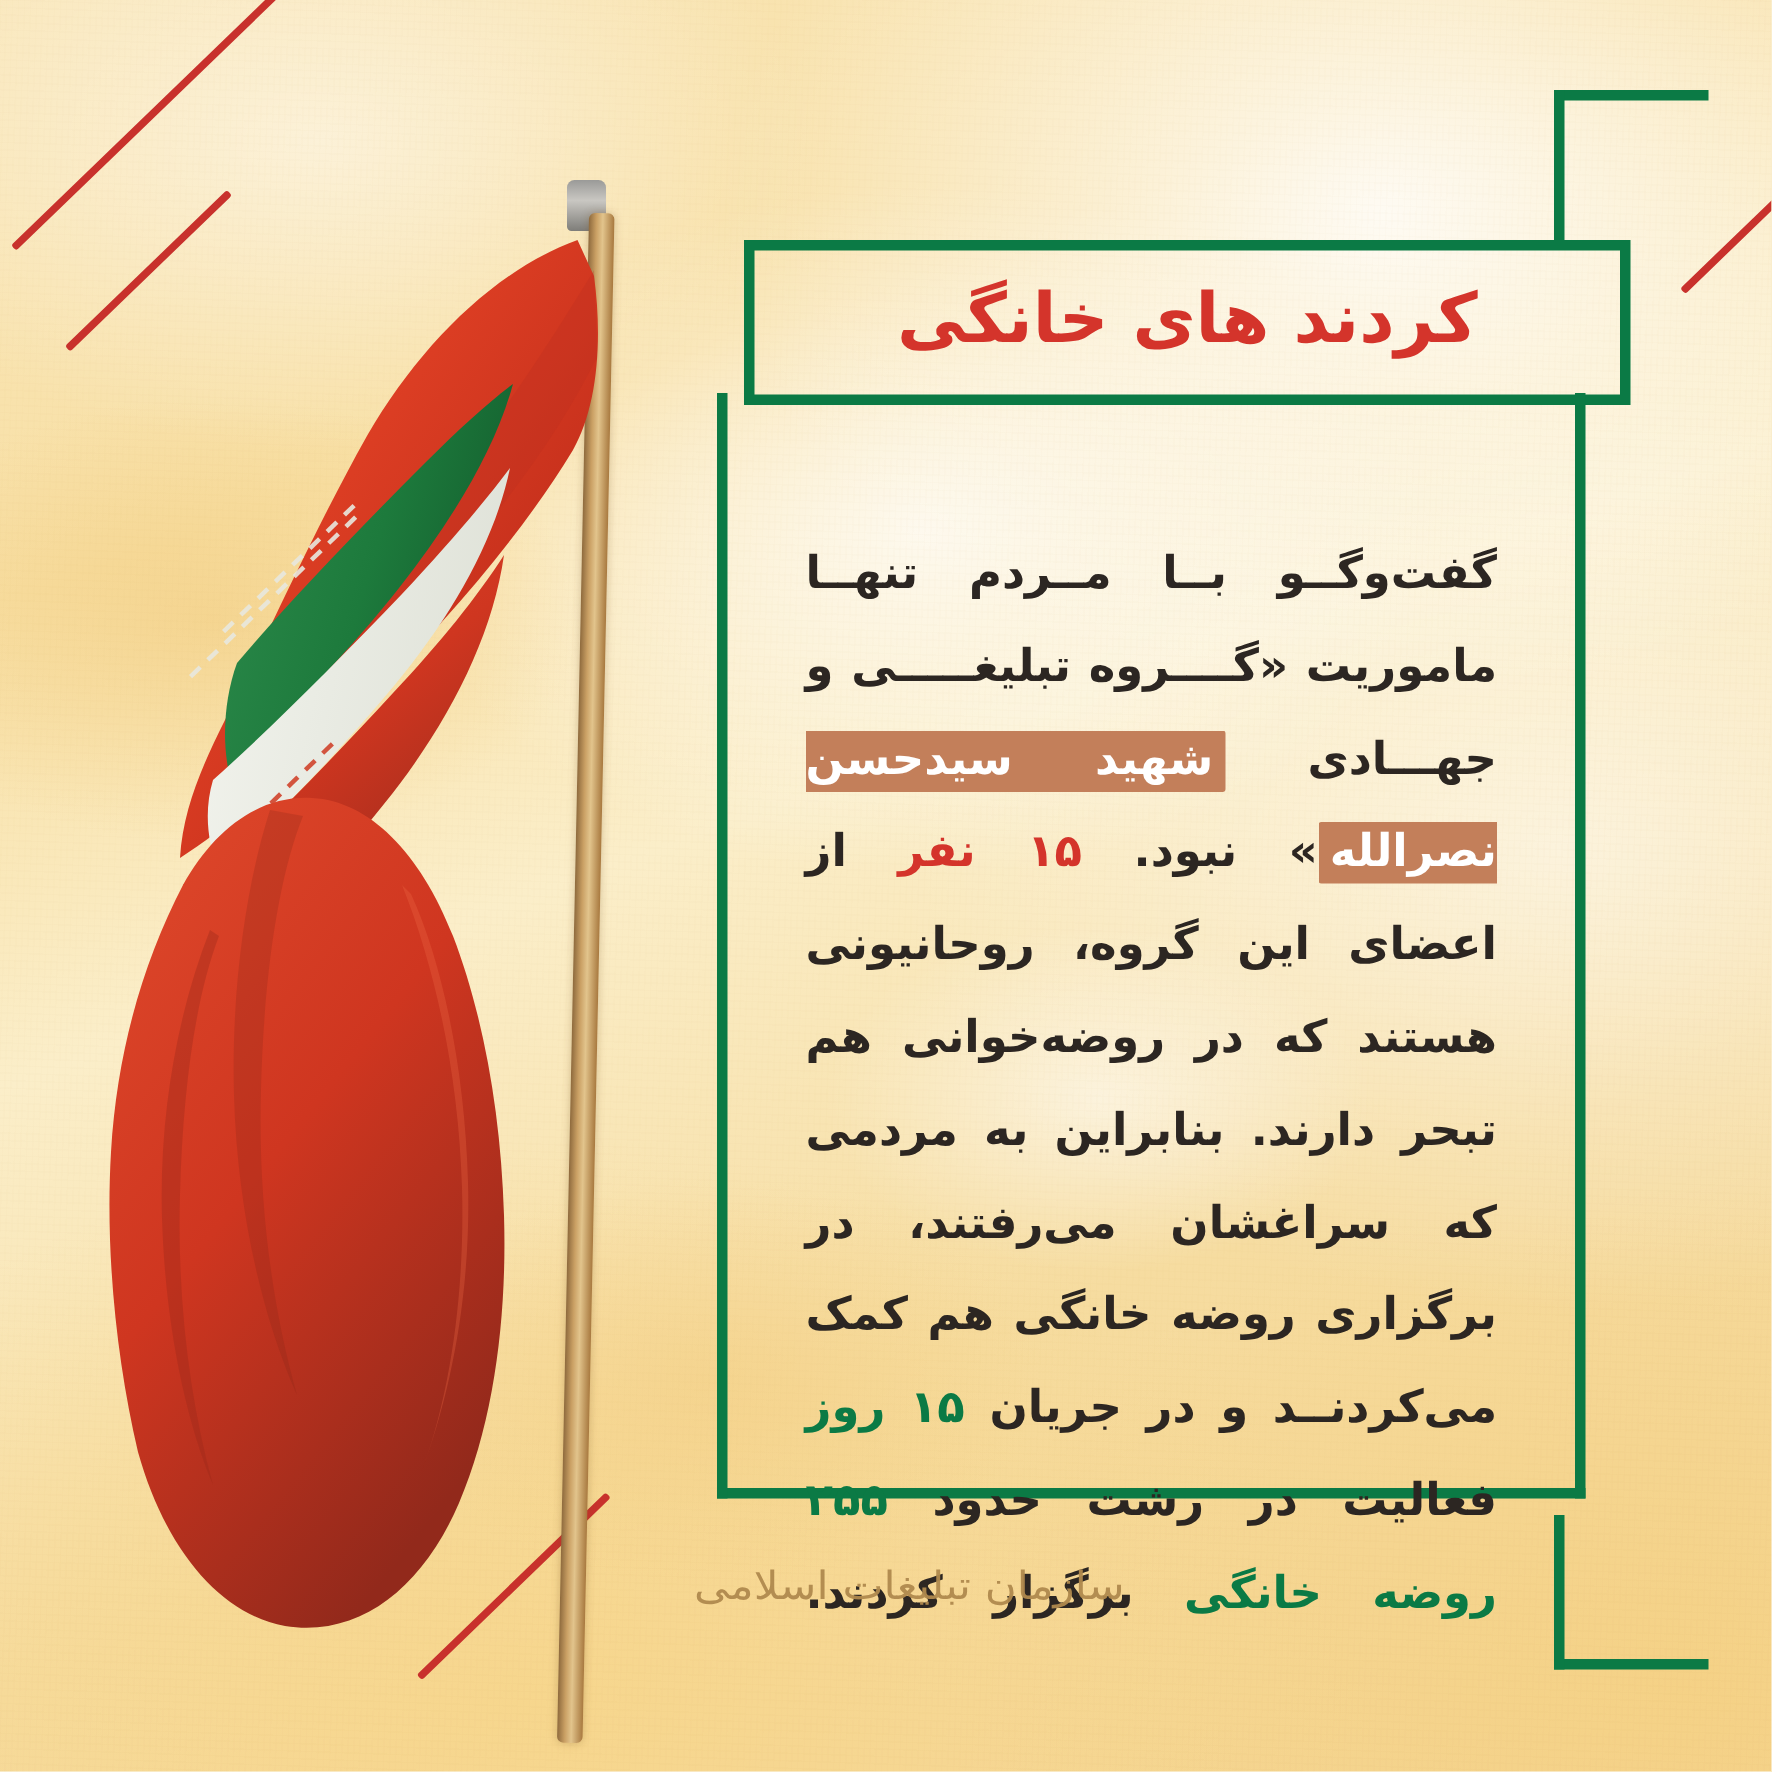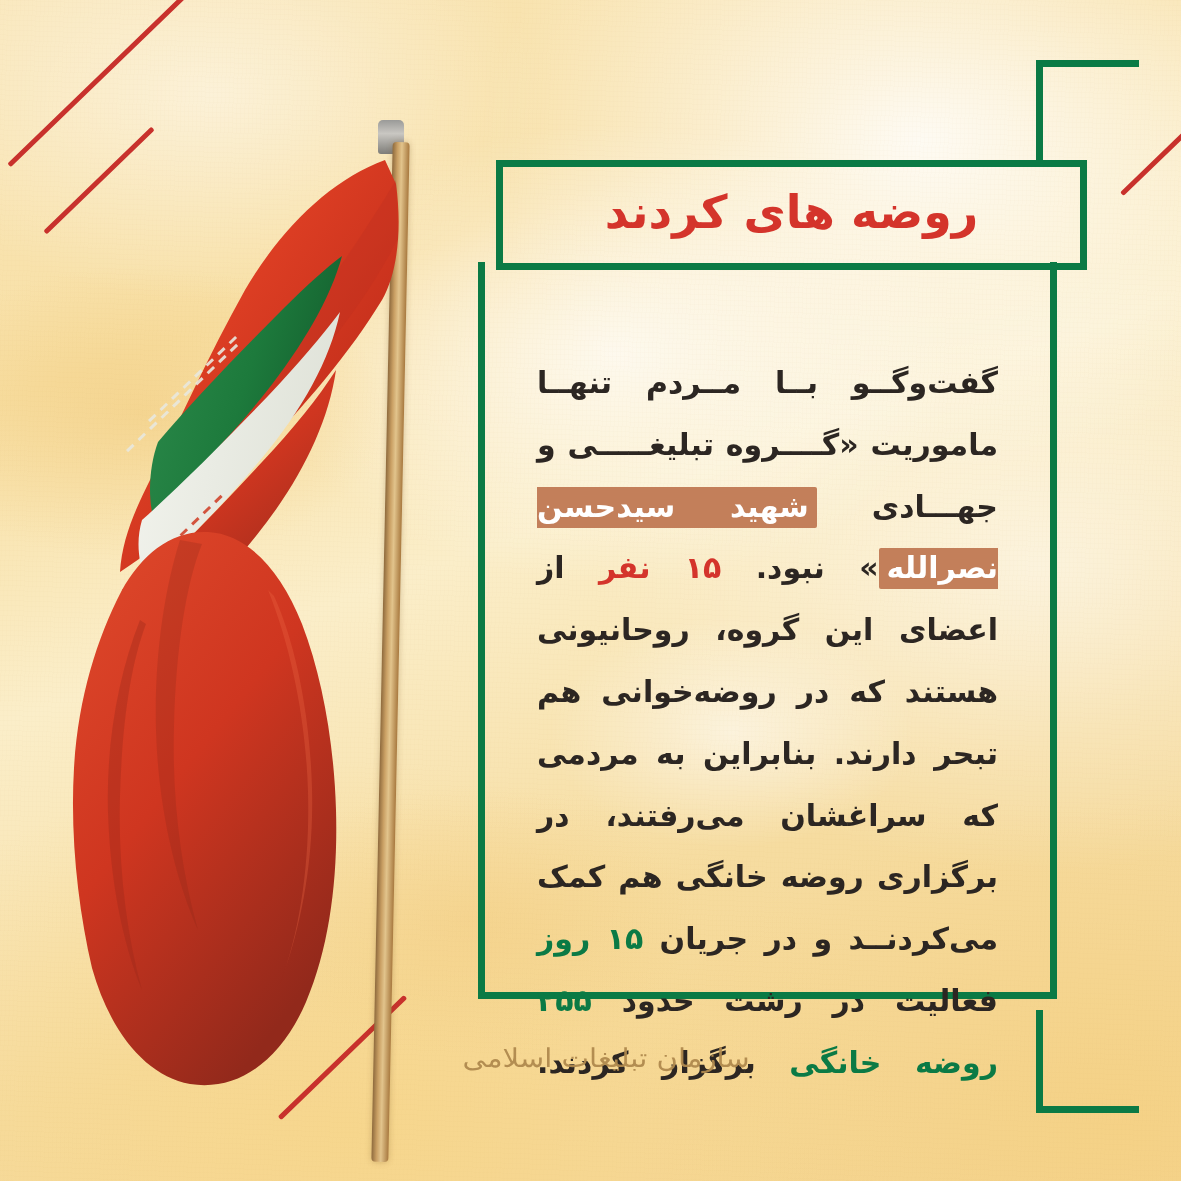--- a/index.html
+++ b/index.html
@@ -318,21 +318,21 @@
       <path d="M110,500 C88,556 76,624 78,692 C80,758 92,822 112,870
                C96,812 88,744 90,676 C92,606 100,546 116,504 Z" fill="#98281a" opacity="0.35"></path>
       <path d="M238,470 C262,530 276,602 278,672 C280,742 270,812 250,864
                C272,806 284,738 282,668 C280,596 266,524 244,476 Z" fill="#f06a46" opacity="0.30"></path>
       <path d="M150,420 C134,470 124,540 126,610 C128,684 144,756 168,810
                C150,746 142,676 144,606 C146,528 156,464 172,424 Z" fill="#7e2317" opacity="0.22"></path>
     </svg>
   </div>
 
   <div class="title-ribbon">
-    <div class="title-text">روضه های کردند</div>
+    <div class="title-text">کردند های خانگی</div>
   </div>
 
   <div class="body-box">
     <div class="inner">
       <p class="paragraph"><span>گفت‌وگــو بــا مــردم تنهــا ماموریت «گــــروه تبلیغـــــی و جهـــادی </span><span class="hl-box">شهید سیدحسن نصرالله</span><span>» نبود. </span><span class="hl-red">۱۵ نفر</span><span> از اعضای این گروه، روحانیونی هستند که در روضه‌خوانی هم تبحر دارند. بنابراین به مردمی که سراغشان می‌رفتند، در برگزاری روضه خانگی هم کمک می‌کردنــد و در جریان </span><span class="hl-green">۱۵ روز</span><span> فعالیت در رشت حدود </span><span class="hl-green">۲۵۵ روضه خانگی</span><span> برگزار کردند.</span></p>
     </div>
   </div>
 
   <div class="logo">
     <div class="logo-mark">سازمان تبلیغات اسلامی</div>

